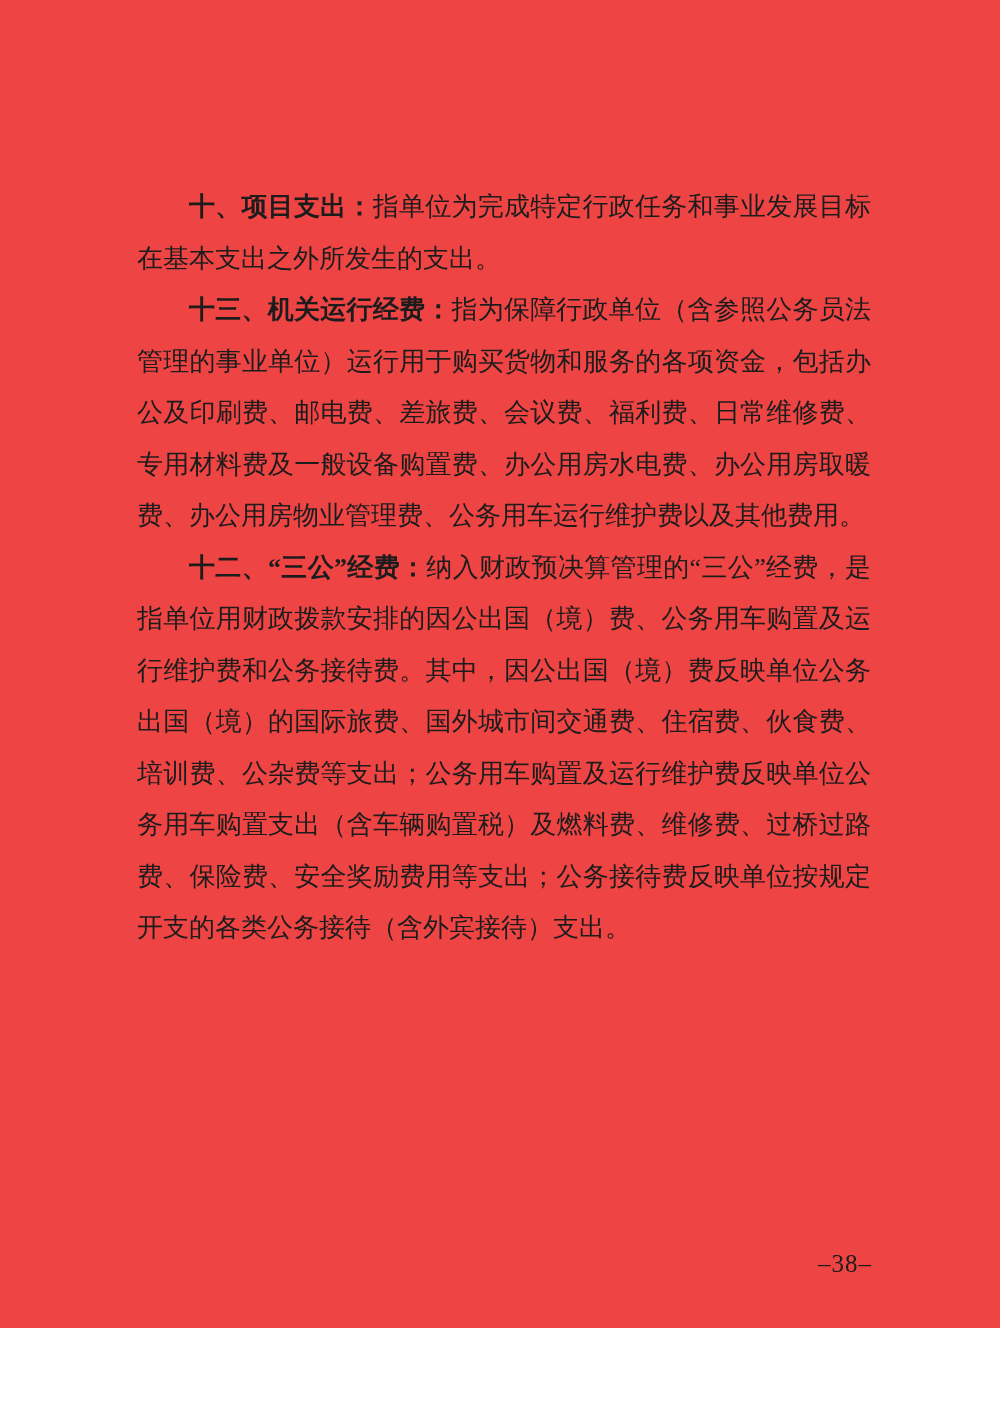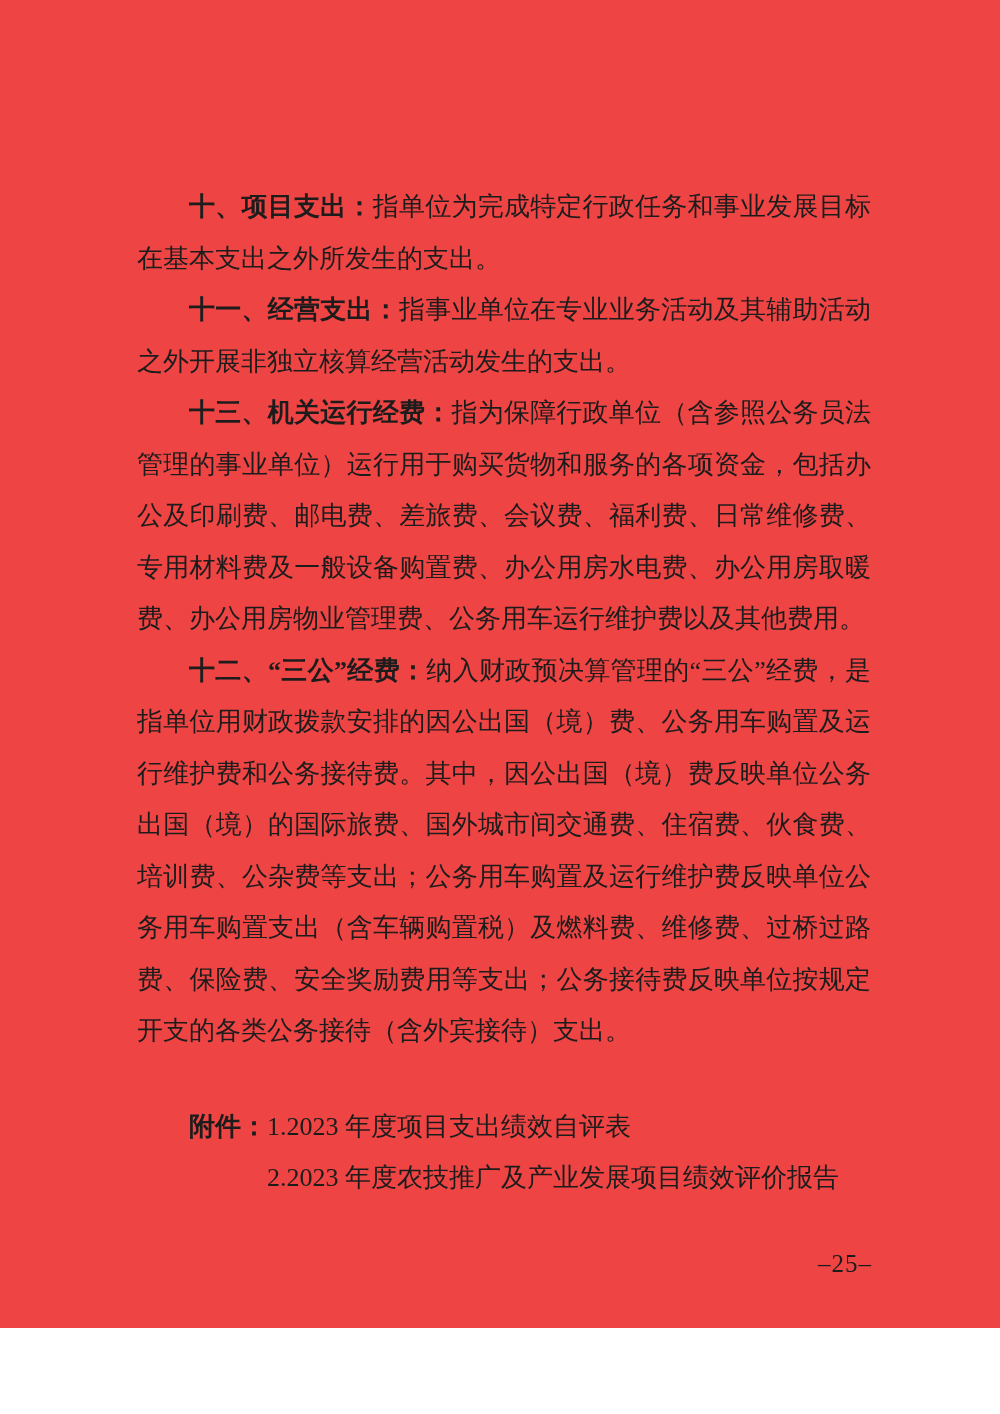--- a/index.html
+++ b/index.html
@@ -60,27 +60,22 @@
   }
 </style>
 </head>
 <body>
 
 <div class="page">
   <div class="content">
 
     <p class="para"><span class="lead">十、项目支出：</span><span>指单位为完成特定行政任务和事业发展目标在基本支出之外所发生的支出。</span></p>
 
-    <p class="para"><span class="lead">十一、经营支出：</span><span>指事业单位在专业业务活动及其辅助活动之外开展非独立核算经营活动发生的支出。</span></p>
 
     <p class="para"><span class="lead">十三、机关运行经费：</span><span>指为保障行政单位（含参照公务员法管理的事业单位）运行用于购买货物和服务的各项资金，包括办公及印刷费、邮电费、差旅费、会议费、福利费、日常维修费、专用材料费及一般设备购置费、办公用房水电费、办公用房取暖费、办公用房物业管理费、公务用车运行维护费以及其他费用。</span></p>
 
     <p class="para"><span class="lead">十二、“三公”经费：</span><span>纳入财政预决算管理的“三公”经费，是指单位用财政拨款安排的因公出国（境）费、公务用车购置及运行维护费和公务接待费。其中，因公出国（境）费反映单位公务出国（境）的国际旅费、国外城市间交通费、住宿费、伙食费、培训费、公杂费等支出；公务用车购置及运行维护费反映单位公务用车购置支出（含车辆购置税）及燃料费、维修费、过桥过路费、保险费、安全奖励费用等支出；公务接待费反映单位按规定开支的各类公务接待（含外宾接待）支出。</span></p>
 
-    <div class="attachments">
-      <div class="att-line1"><span class="att-label">附件：</span><span>1.2023 年度项目支出绩效自评表</span></div>
-      <div class="att-line2"><span>2.2023 年度农技推广及产业发展项目绩效评价报告</span></div>
-    </div>
 
   </div>
 
-  <div class="page-number">–25–</div>
+  <div class="page-number">–38–</div>
 </div>
 
 </body></html>

